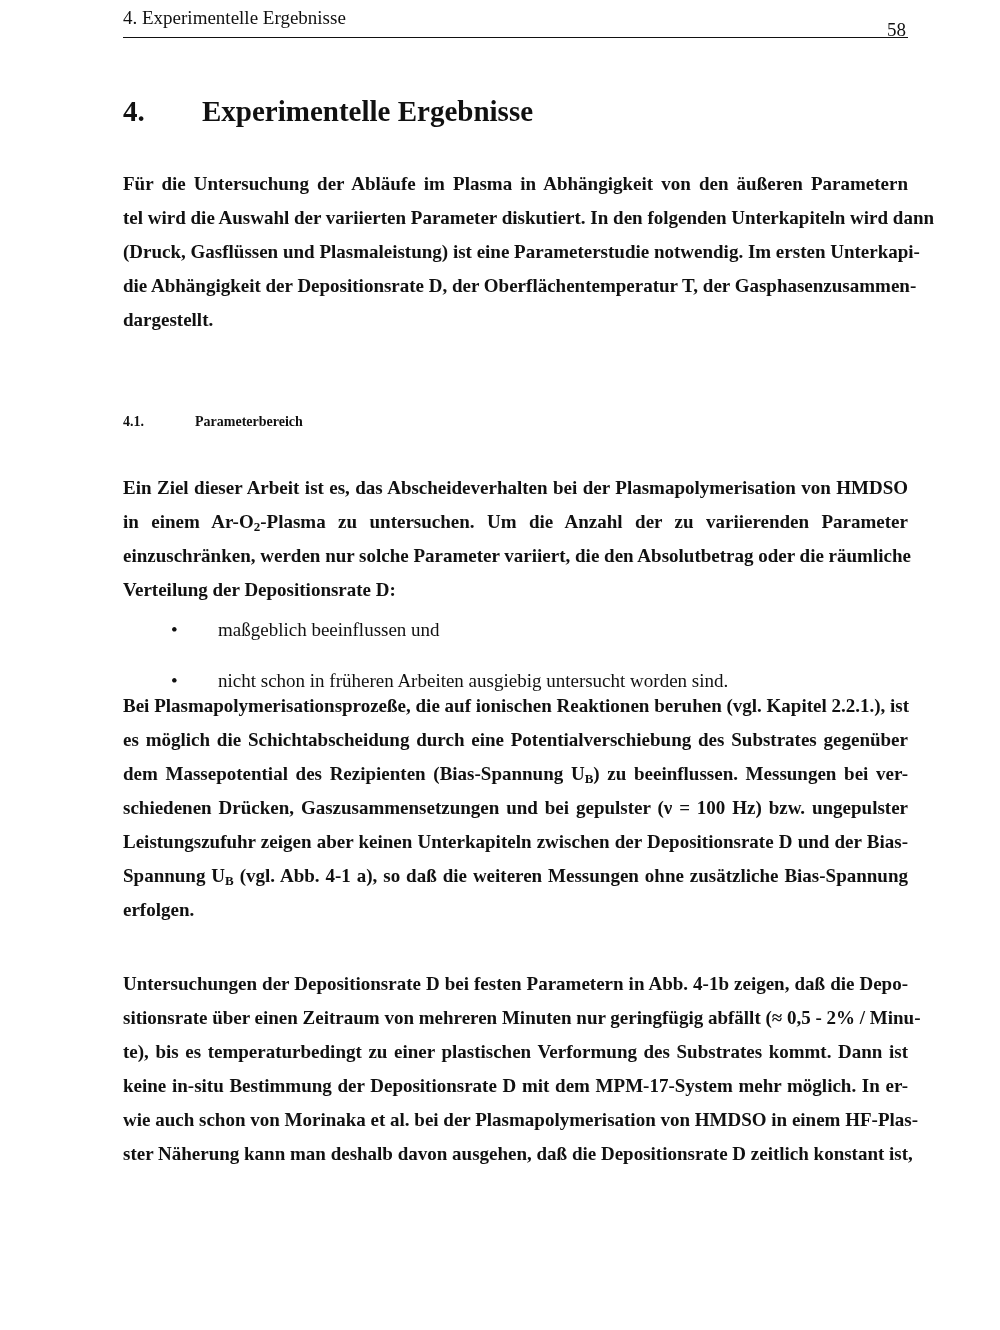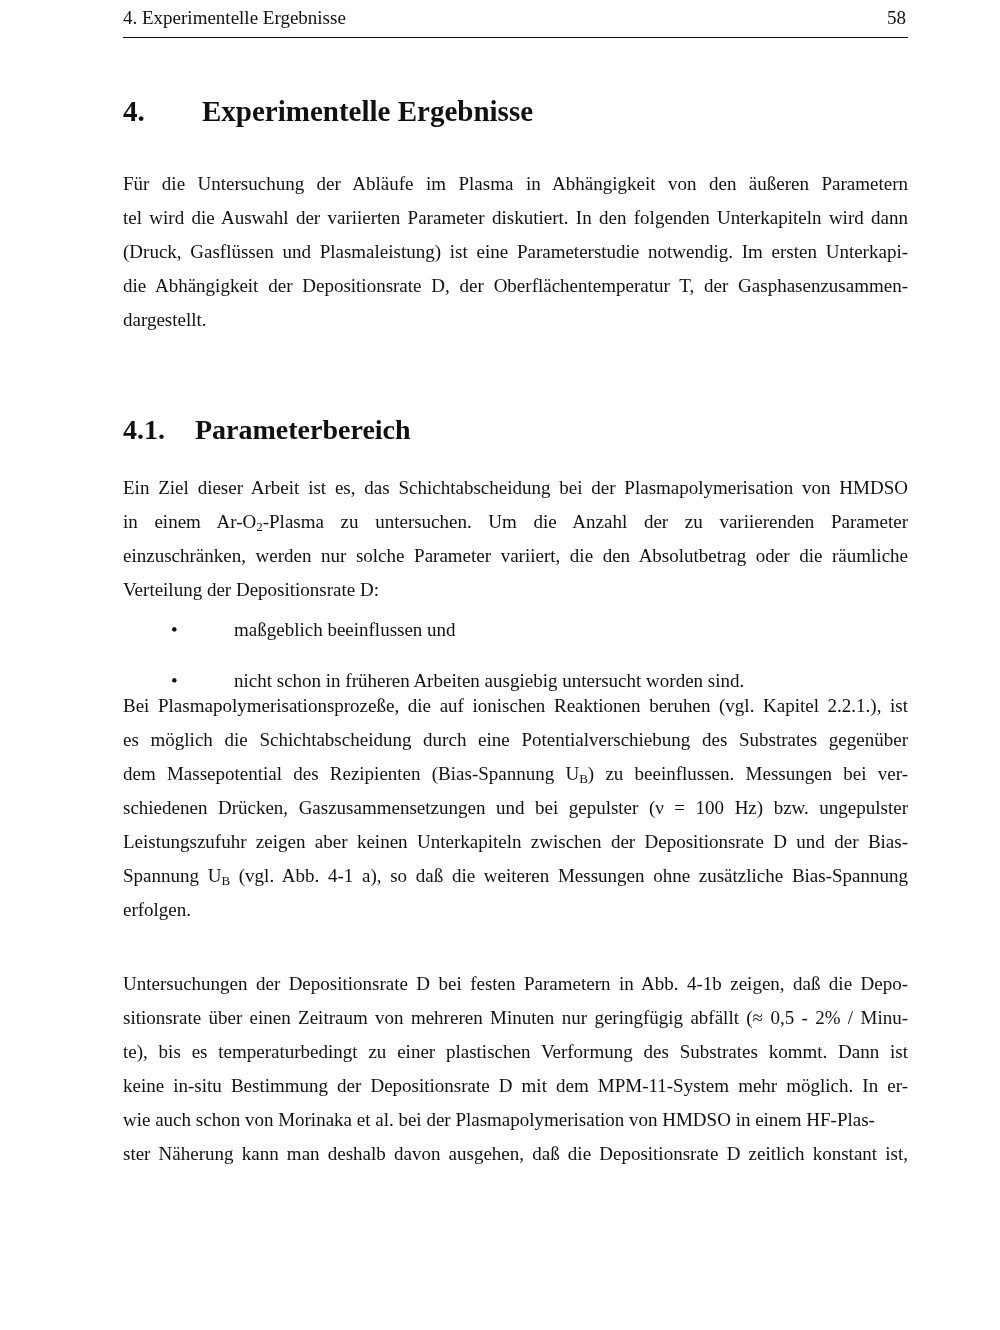--- a/index.html
+++ b/index.html
@@ -30,21 +30,21 @@
     font-size: 19px;
   }
   .running-header .hdr-left {
     position: absolute;
     left: 0;
     top: 2px;
   }
   .running-header .hdr-right {
     position: absolute;
     right: 2px;
-    top: 2px;
+    top: 14px;
     margin-left: 36px;
   }
   .header-rule {
     position: absolute;
     left: 0;
     top: 37px;
     width: 785px;
     height: 0;
     border-top: 1.5px solid #111;
   }
@@ -57,33 +57,34 @@
     white-space: nowrap;
   }
   .chapter-heading .num {
     display: inline-block;
     width: 79px;
   }
   .section-heading {
     position: absolute;
     left: 0;
     top: 414px;
-    font-size: 28px;
+    font-size: 14px;
     font-weight: bold;
     white-space: nowrap;
   }
   .section-heading .num {
     display: inline-block;
     width: 72px;
   }
   .para {
     position: absolute;
     left: 0;
     width: 785px;
     font-size: 19px;
+    font-weight: bold;
   }
   .line {
     height: 34px;
     line-height: 34px;
     text-align: justify;
     text-align-last: justify;
     white-space: nowrap;
     overflow: visible;
   }
   .line.last {
@@ -105,21 +106,21 @@
     height: 51px;
     line-height: 34px;
   }
   .bullet-item .bullet {
     position: absolute;
     left: 48px;
     top: 0;
   }
   .bullet-item .bullet-text {
     position: absolute;
-    left: 111px;
+    left: 95px;
     top: 0;
     white-space: nowrap;
     text-align: center;
   }
 </style>
 </head>
 <body>
 
 <div class="page">
 
@@ -139,21 +140,21 @@
       <div class="line">(Druck, Gasflüssen und Plasmaleistung) ist eine Parameterstudie notwendig. Im ersten Unterkapi-</div>
       <div class="line">die Abhängigkeit der Depositionsrate D, der Oberflächentemperatur T, der Gasphasenzusammen-</div>
       <div class="line last">dargestellt.</div>
     </div>
 
   <h2 class="section-heading" style="margin:0;">
     <span class="num">4.1.</span><span>Parameterbereich</span>
   </h2>
 
   <div class="para" style="top:471px;">
-      <div class="line">Ein Ziel dieser Arbeit ist es, das Schichtabscheidung bei der Plasmapolymerisation von HMDSO</div>
+      <div class="line">Ein Ziel dieser Arbeit ist es, das Abscheideverhalten bei der Plasmapolymerisation von HMDSO</div>
       <div class="line">in einem Ar-O<sub>2</sub>-Plasma zu untersuchen. Um die Anzahl der zu variierenden Parameter</div>
       <div class="line">einzuschränken, werden nur solche Parameter variiert, die den Absolutbetrag oder die räumliche</div>
       <div class="line last">Verteilung der Depositionsrate D:</div>
     </div>
 
   <div class="bullet-list" style="top:613px;">
     <div class="bullet-item">
       <span class="bullet">•</span>
       <span class="bullet-text">maßgeblich beeinflussen und</span>
     </div>
@@ -170,18 +171,18 @@
       <div class="line">schiedenen Drücken, Gaszusammensetzungen und bei gepulster (ν = 100 Hz) bzw. ungepulster</div>
       <div class="line">Leistungszufuhr zeigen aber keinen Unterkapiteln zwischen der Depositionsrate D und der Bias-</div>
       <div class="line">Spannung U<sub>B</sub> (vgl. Abb. 4-1 a), so daß die weiteren Messungen ohne zusätzliche Bias-Spannung</div>
       <div class="line last">erfolgen.</div>
     </div>
 
   <div class="para" style="top:967px;">
       <div class="line">Untersuchungen der Depositionsrate D bei festen Parametern in Abb. 4-1b zeigen, daß die Depo-</div>
       <div class="line">sitionsrate über einen Zeitraum von mehreren Minuten nur geringfügig abfällt (≈ 0,5 - 2% / Minu-</div>
       <div class="line">te), bis es temperaturbedingt zu einer plastischen Verformung des Substrates kommt. Dann ist</div>
-      <div class="line">keine in-situ Bestimmung der Depositionsrate D mit dem MPM-11-System mehr möglich. In er-</div>
+      <div class="line">keine in-situ Bestimmung der Depositionsrate D mit dem MPM-17-System mehr möglich. In er-</div>
       <div class="line last">wie auch schon von Morinaka et al. bei der Plasmapolymerisation von HMDSO in einem HF-Plas-</div>
       <div class="line">ster Näherung kann man deshalb davon ausgehen, daß die Depositionsrate D zeitlich konstant ist,</div>
     </div>
 
 </div>
 
 </body></html>

